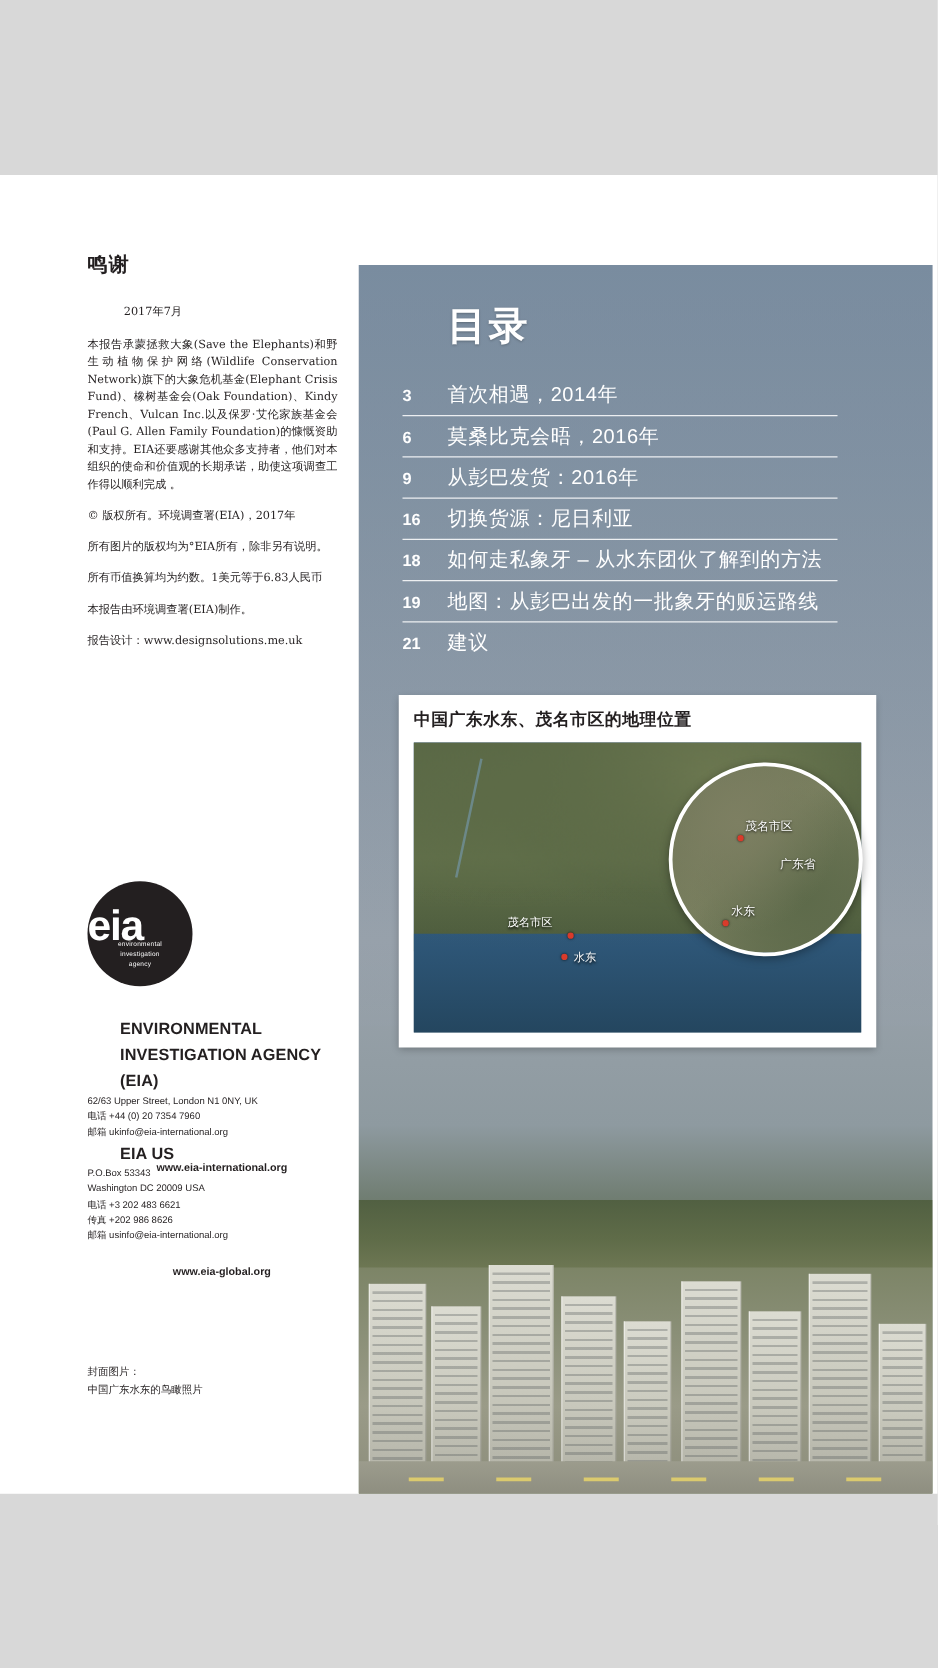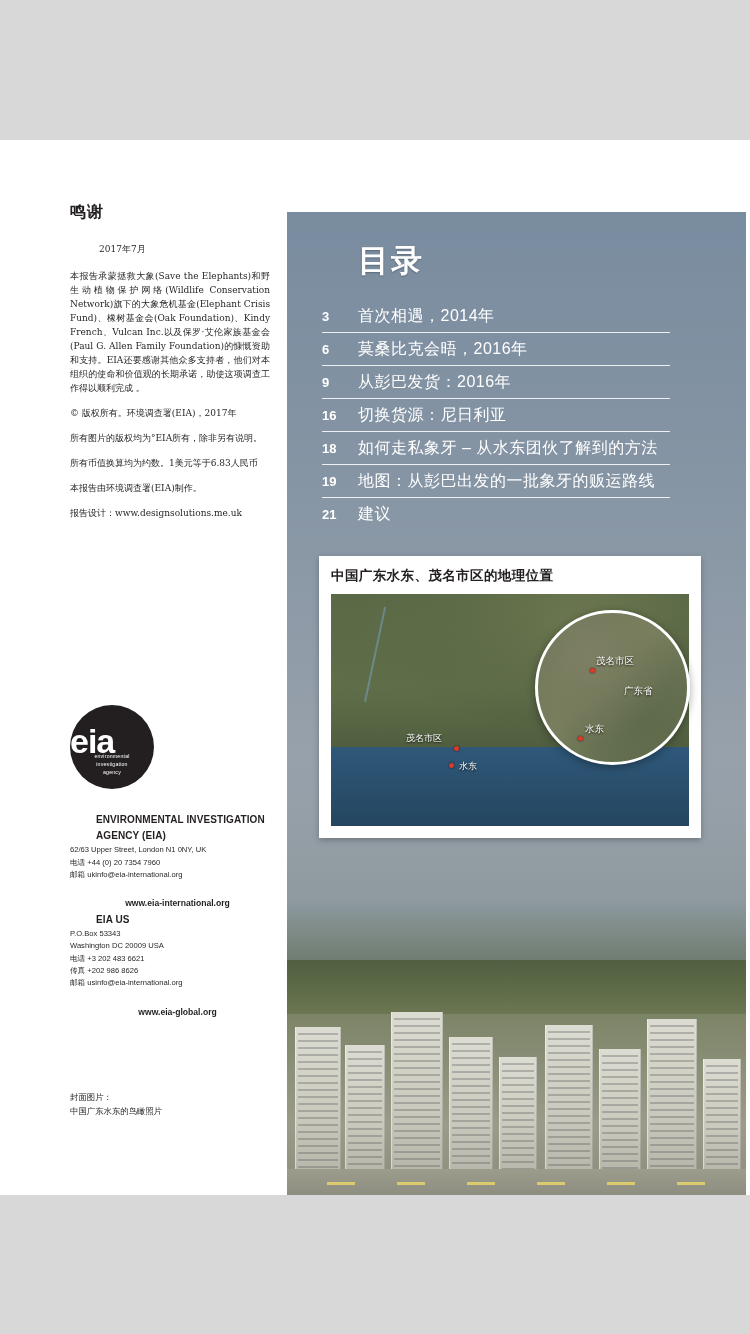--- a/index.html
+++ b/index.html
@@ -85,21 +85,21 @@
     position: absolute;
     left: 70px;
     width: 215px;
     color: #231f20;
     font-family: "Liberation Sans", sans-serif;
     font-size: 7.6px;
     line-height: 1.62;
   }
   .contact-block.uk { top: 672px; }
   .contact-block.us { top: 772px; }
-  .contact-head { font-weight: bold; font-size: 10px; letter-spacing: 0.1px; padding-left: 26px; }
+  .contact-head { font-weight: bold; font-size: 13px; letter-spacing: 0.1px; padding-left: 26px; }
   .contact-web { font-weight: bold; font-size: 8.6px; margin-top: 16px; text-align: center; }
 
   .cover-note {
     position: absolute;
     left: 70px; top: 950px;
     width: 200px;
     font-family: "DejaVu Serif", serif;
     font-size: 8.4px;
     line-height: 1.7;
     color: #231f20;

